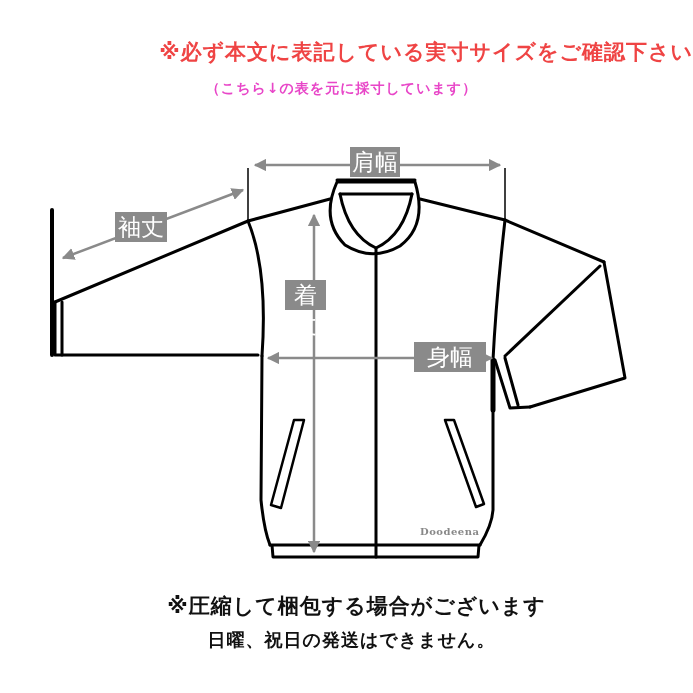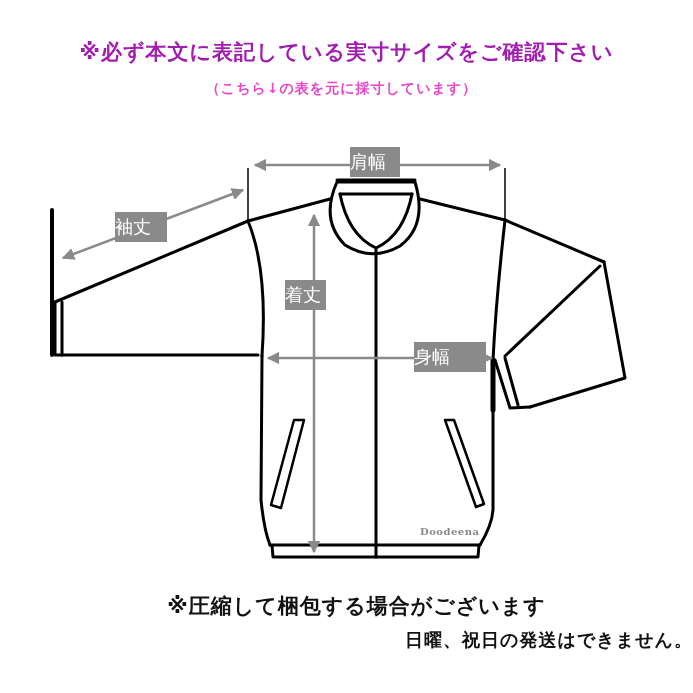--- a/index.html
+++ b/index.html
@@ -1,42 +1,42 @@
 <!DOCTYPE html>
 <html><head>
   <meta charset="utf-8">
   <style>
     html, body { margin: 0; padding: 0; background: #ffffff; }
     body { width: 693px; height: 693px; position: relative; overflow: hidden; font-family: "DejaVu Sans", sans-serif; }
     .top-notice {
-      position: absolute; left: 0; top: 38px; width: 693px; text-align: center;
-      color: #a21caf; font-weight: bold; font-size: 21px; letter-spacing: 1px;
+      position: absolute; left: 0; top: 38px; width: 693px; text-align: right;
+      color: #ef4444; font-weight: bold; font-size: 21px; letter-spacing: 1px;
       font-family: "DejaVu Sans", sans-serif;
     }
     .top-sub {
       position: absolute; left: 0; top: 80px; width: 623px; text-align: center;
       color: #e846c8; font-weight: bold; font-size: 14px; letter-spacing: 1px;
       font-family: "DejaVu Sans", sans-serif; padding-left: 60px; box-sizing: border-box;
     }
     .diagram { position: absolute; left: 0; top: 0; width: 693px; height: 693px; }
     .label-box {
       position: absolute; background: #8a8a8a; color: #ffffff;
-      font-family: "DejaVu Serif", serif; font-size: 18px; line-height: 30px;
-      text-align: left; height: 30px;
+      font-family: "DejaVu Serif", serif; font-size: 23px; line-height: 30px;
+      text-align: center; height: 30px;
     }
     .brand {
       position: absolute; left: 420px; top: 526px; color: #888888;
       font-family: "DejaVu Serif", serif; font-weight: bold; font-size: 10px; letter-spacing: 0.5px;
     }
     .bottom-notice {
       position: absolute; left: 0; top: 592px; width: 693px; text-align: center;
       color: #111111; font-weight: bold; font-size: 21px; letter-spacing: 1px; padding-left: 20px; box-sizing: border-box;
     }
     .bottom-sub {
-      position: absolute; left: 0; top: 628px; width: 693px; text-align: right;
+      position: absolute; left: 0; top: 628px; width: 693px; text-align: center;
       color: #111111; font-weight: bold; font-size: 18px; letter-spacing: 1px; padding-left: 10px; box-sizing: border-box;
     }
   </style>
 </head>
 <body>
 
 <div class="top-notice">※必ず本文に表記している実寸サイズをご確認下さい</div>
 <div class="top-sub">（こちら↓の表を元に採寸しています）</div>
 
 <svg class="diagram" viewBox="0 0 693 693" xmlns="http://www.w3.org/2000/svg">

